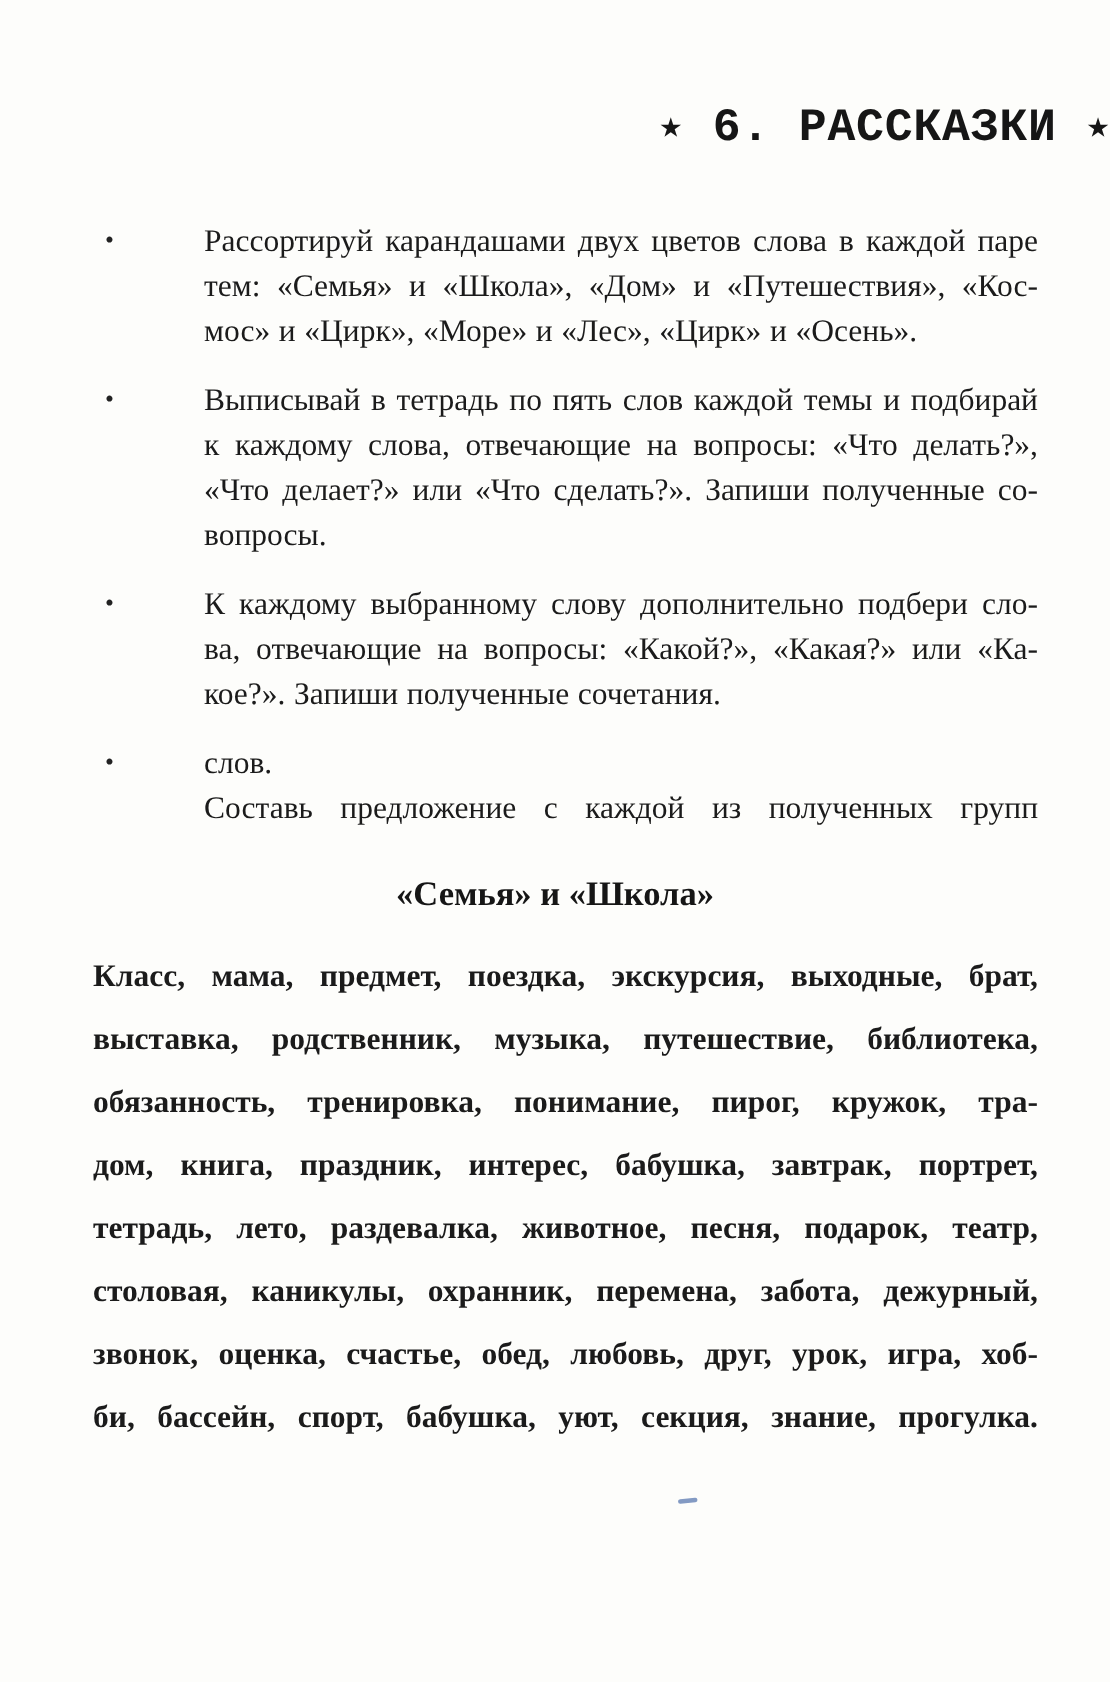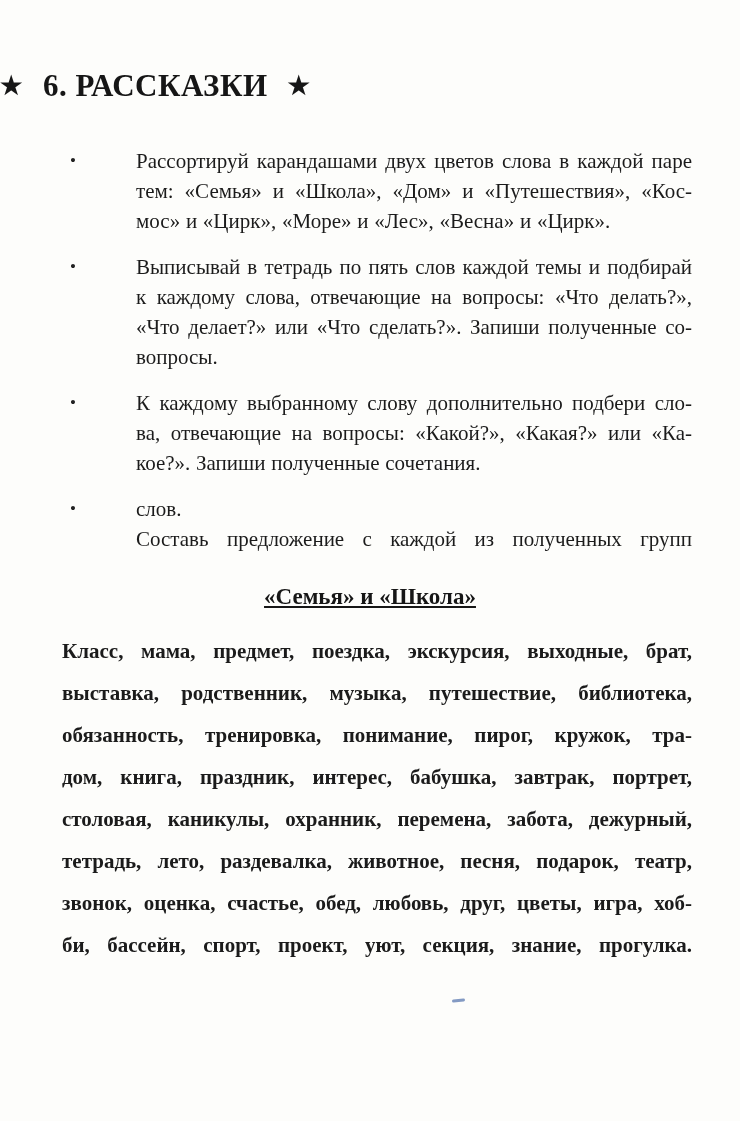--- a/index.html
+++ b/index.html
@@ -17,22 +17,22 @@
   }
   .page {
     width: 740px;
     height: 1121px;
     position: relative;
   }
 
   
   .title {
     margin-top: 68px;
-    text-align: left;
-    font-family: Liberation Serif, serif;
+    text-align: right;
+    font-family: Liberation Mono, monospace;
     font-weight: 700;
     font-size: 31px;
     letter-spacing: 0.5px;
     color: #161616;
     white-space: nowrap;
   }
   .title .star {
     font-size: 25px;
     position: relative;
     top: -2px;
@@ -71,21 +71,20 @@
     text-align-last: left;
   }
 
   
   .section-heading {
     margin-top: 30px;
     text-align: center;
     font-weight: 700;
     font-size: 23px;
     color: #161616;
-    text-decoration: underline;
   }
 
   
   .word-list {
     margin: 20px 48px 0 62px; 
     font-weight: bold;
   }
   .wline {
     font-size: 21px;
     line-height: 42px;
@@ -116,21 +115,21 @@
     <span class="star left">★</span><span>6. РАССКАЗКИ</span><span class="star right">★</span>
   </div>
 
   <div class="instructions">
 
     <div class="bullet-item">
       <span class="bullet-marker">•</span>
       <div class="bullet-text">
         <div class="jline">Рассортируй карандашами двух цветов слова в каждой паре</div>
         <div class="jline">тем: «Семья» и «Школа», «Дом» и «Путешествия», «Кос-</div>
-        <div class="jline last">мос» и «Цирк», «Море» и «Лес», «Весна» и «Цирк».</div>
+        <div class="jline last">мос» и «Цирк», «Море» и «Лес», «Цирк» и «Осень».</div>
       </div>
     </div>
 
     <div class="bullet-item">
       <span class="bullet-marker">•</span>
       <div class="bullet-text">
         <div class="jline">Выписывай в тетрадь по пять слов каждой темы и подбирай</div>
         <div class="jline">к каждому слова, отвечающие на вопросы: «Что делать?»,</div>
         <div class="jline">«Что делает?» или «Что сделать?». Запиши полученные со-</div>
         <div class="jline last">вопросы.</div>
@@ -156,21 +155,21 @@
 
   </div>
 
   <div class="section-heading">«Семья» и «Школа»</div>
 
   <div class="word-list">
     <div class="wline">Класс, мама, предмет, поездка, экскурсия, выходные, брат,</div>
     <div class="wline">выставка, родственник, музыка, путешествие, библиотека,</div>
     <div class="wline">обязанность, тренировка, понимание, пирог, кружок, тра-</div>
     <div class="wline">дом, книга, праздник, интерес, бабушка, завтрак, портрет,</div>
+    <div class="wline">тетрадь, лето, раздевалка, животное, песня, подарок, театр,</div>
     <div class="wline">столовая, каникулы, охранник, перемена, забота, дежурный,</div>
-    <div class="wline">тетрадь, лето, раздевалка, животное, песня, подарок, театр,</div>
-    <div class="wline">звонок, оценка, счастье, обед, любовь, друг, цветы, игра, хоб-</div>
-    <div class="wline">би, бассейн, спорт, проект, уют, секция, знание, прогулка.</div>
+    <div class="wline">звонок, оценка, счастье, обед, любовь, друг, урок, игра, хоб-</div>
+    <div class="wline">би, бассейн, спорт, бабушка, уют, секция, знание, прогулка.</div>
   </div>
 
   <div class="scan-mark"></div>
 
 </div>
 
 </body></html>

